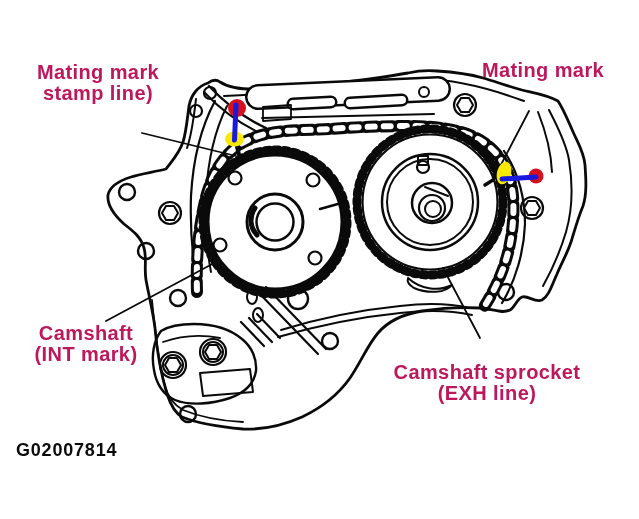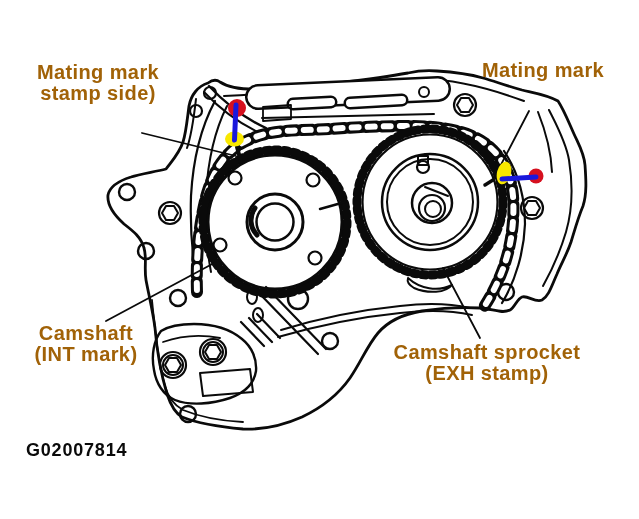--- a/index.html
+++ b/index.html
@@ -3,21 +3,21 @@
 <meta charset="utf-8">
 <style>
   html,body { margin:0; padding:0; background:#ffffff; }
   body { width:639px; height:519px; overflow:hidden;
          font-family:"Liberation Sans","DejaVu Sans",sans-serif; }
   .stage { position:relative; width:639px; height:519px; background:#fff; }
   svg { position:absolute; left:0; top:0; }
   .k { stroke:#0a0a0a; fill:none; stroke-linecap:round; stroke-linejoin:round; }
   .w { stroke:#ffffff; fill:none; stroke-linecap:round; stroke-linejoin:round; }
   .lbl { position:absolute; text-align:center; font-weight:bold; font-size:20px;
-         line-height:21px; letter-spacing:0.4px; color:#a16207; white-space:nowrap; }
+         line-height:21px; letter-spacing:0.4px; color:#be185d; white-space:nowrap; }
   .code { position:absolute; font-weight:bold; font-size:18px; letter-spacing:0.8px; color:#0a0a0a; }
 </style>
 </head>
 <body>
 
 <div class="stage">
 
 <svg width="639" height="519" viewBox="0 0 639 519">
 
   <g>
@@ -170,32 +170,32 @@
   <g>
     <circle cx="536" cy="176" r="7.5" stroke="none" fill="#d6101f"></circle>
     <ellipse cx="504" cy="173" rx="7" ry="11.5" transform="rotate(14 504 173)" stroke="none" fill="#f9e800"></ellipse>
     <line x1="502" y1="179" x2="536" y2="177" stroke-width="5" stroke-linecap="round" stroke="#1a18dc"></line>
   </g>
 
 </svg>
 
 <div class="lbl" style="left:14px; top:62px; width:168px;">
   <div>Mating mark</div>
-  <div>stamp side)</div>
+  <div>stamp line)</div>
 </div>
 
 <div class="lbl" style="left:459px; top:60px; width:168px;">
   <div>Mating mark</div>
 </div>
 
 <div class="lbl" style="left:12px; top:323px; width:148px;">
   <div>Camshaft</div>
   <div>(INT mark)</div>
 </div>
 
-<div class="lbl" style="left:372px; top:342px; width:230px;">
+<div class="lbl" style="left:372px; top:362px; width:230px;">
   <div>Camshaft sprocket</div>
-  <div>(EXH stamp)</div>
-</div>
-
-<div class="code" style="left:26px; top:440px;">G02007814</div>
+  <div>(EXH line)</div>
+</div>
+
+<div class="code" style="left:16px; top:440px;">G02007814</div>
 
 </div>
 
 </body></html>

